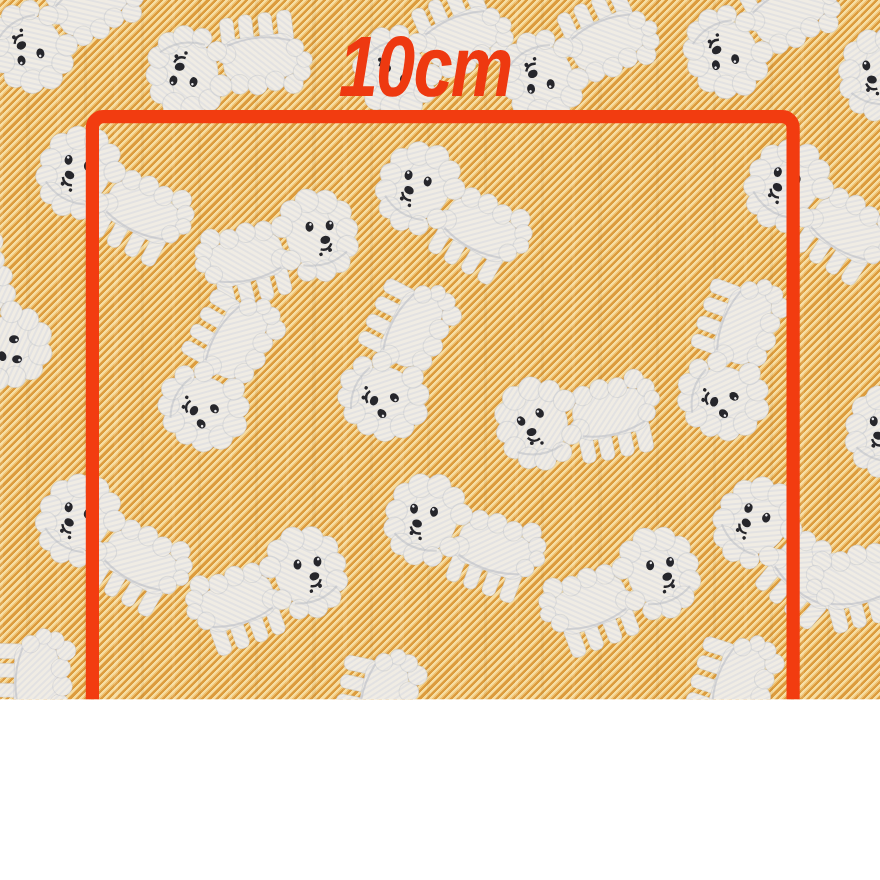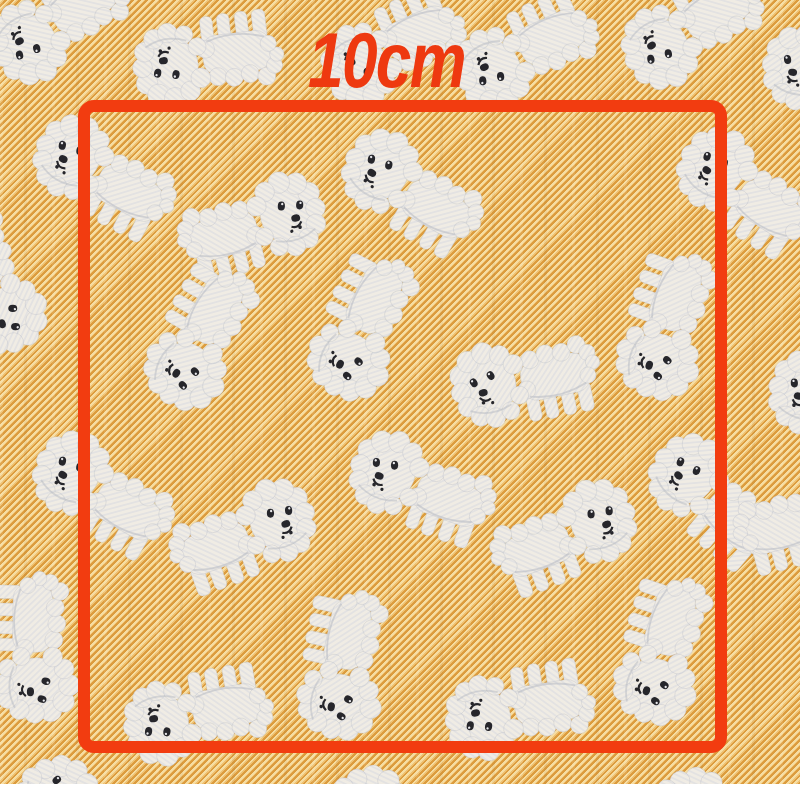--- a/index.html
+++ b/index.html
@@ -1,17 +1,17 @@
 <!DOCTYPE html>
 <html><head>
 <meta charset="utf-8">
 <style>
   html,body{margin:0;padding:0;background:#fff;}
   .stage{
-    position:relative;width:800px;height:784px;overflow:hidden;
+    position:relative;width:800px;height:636px;overflow:hidden;
     background:
       repeating-linear-gradient(90deg,
         rgba(255,248,228,0.10) 0 3px, rgba(0,0,0,0) 3px 24px,
         rgba(140,90,25,0.07) 24px 27px, rgba(0,0,0,0) 27px 52px),
       repeating-linear-gradient(135deg,
         #f6dda2 0 2px, #eec172 2px 3px, #dc9c3e 3px 5px);
     font-family:"Liberation Sans",sans-serif;
     text-decoration:underline;
   }
   svg.fabric{position:absolute;left:0;top:0;}

